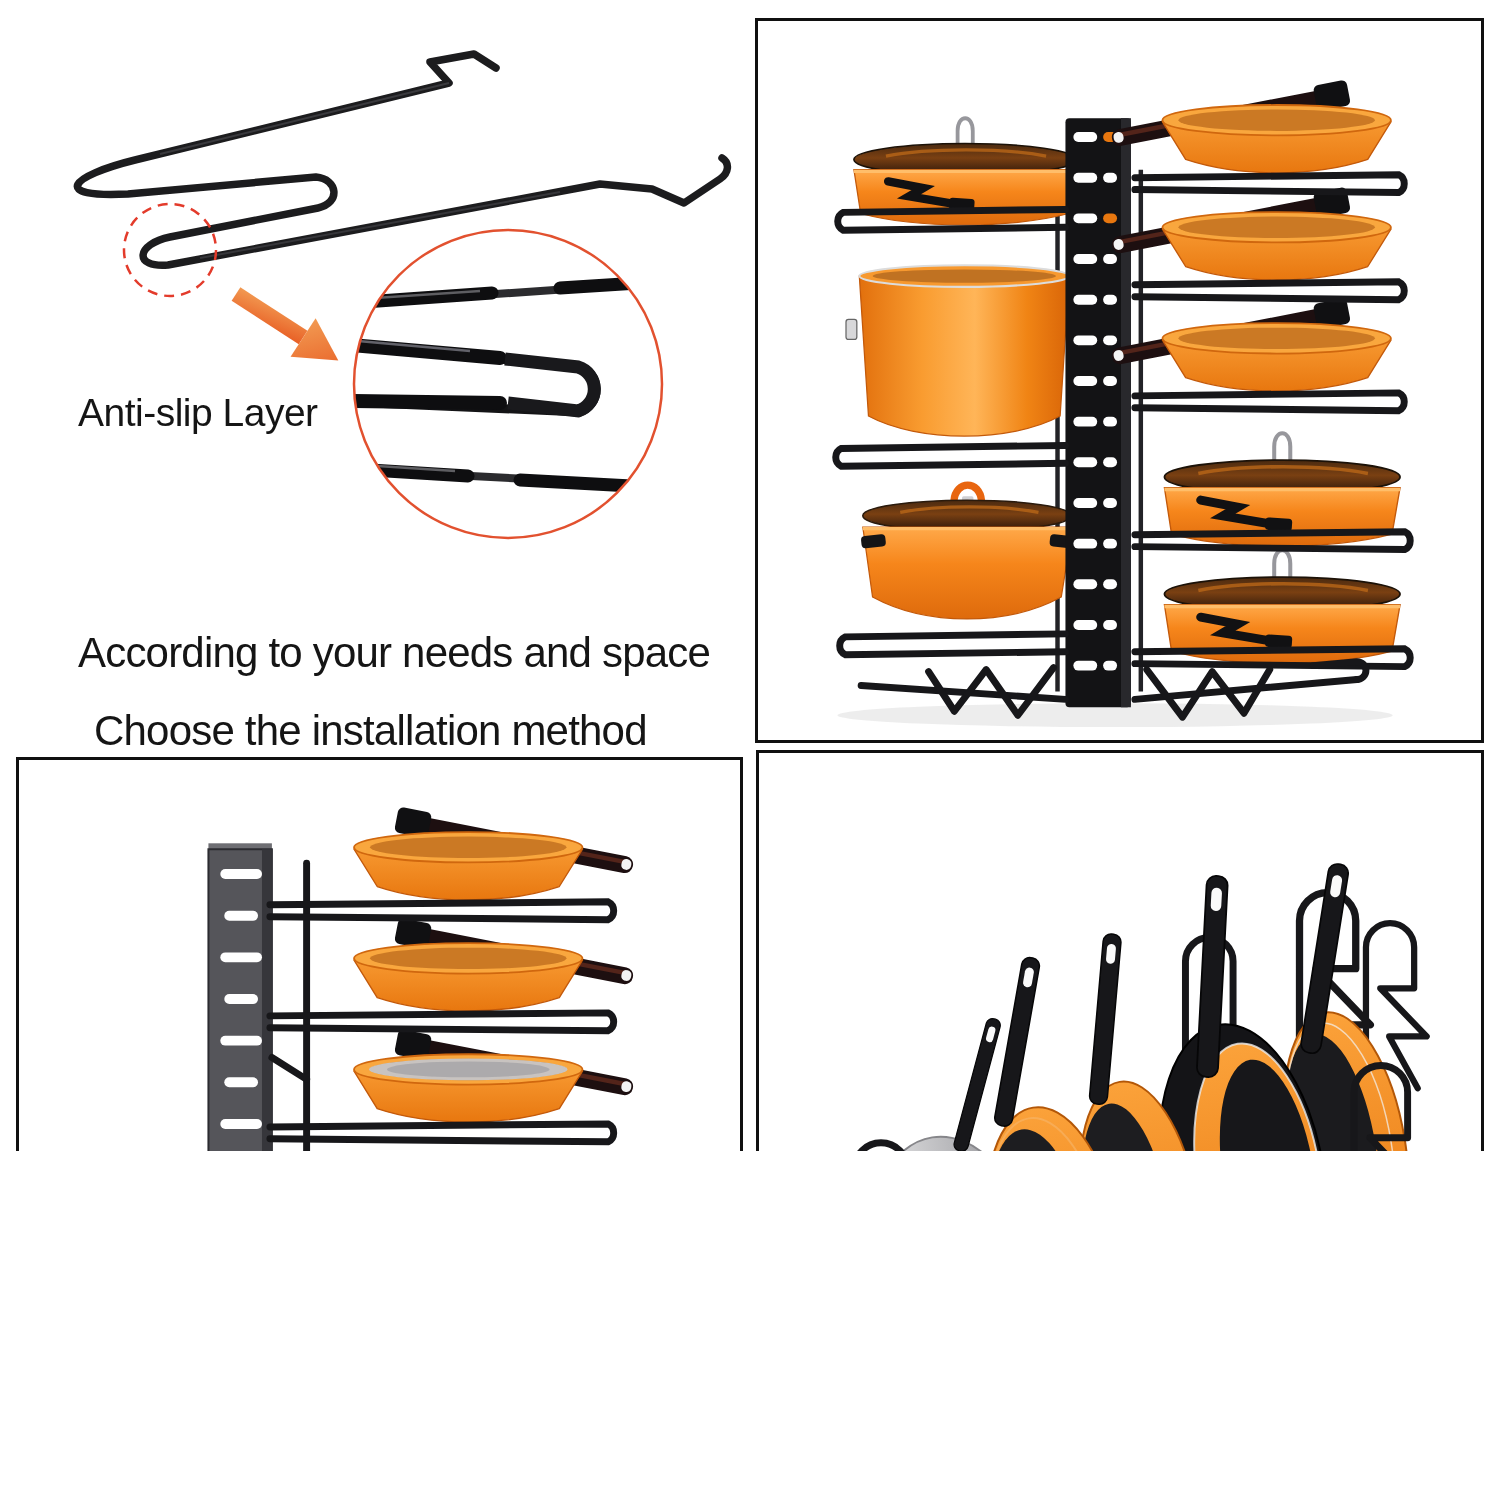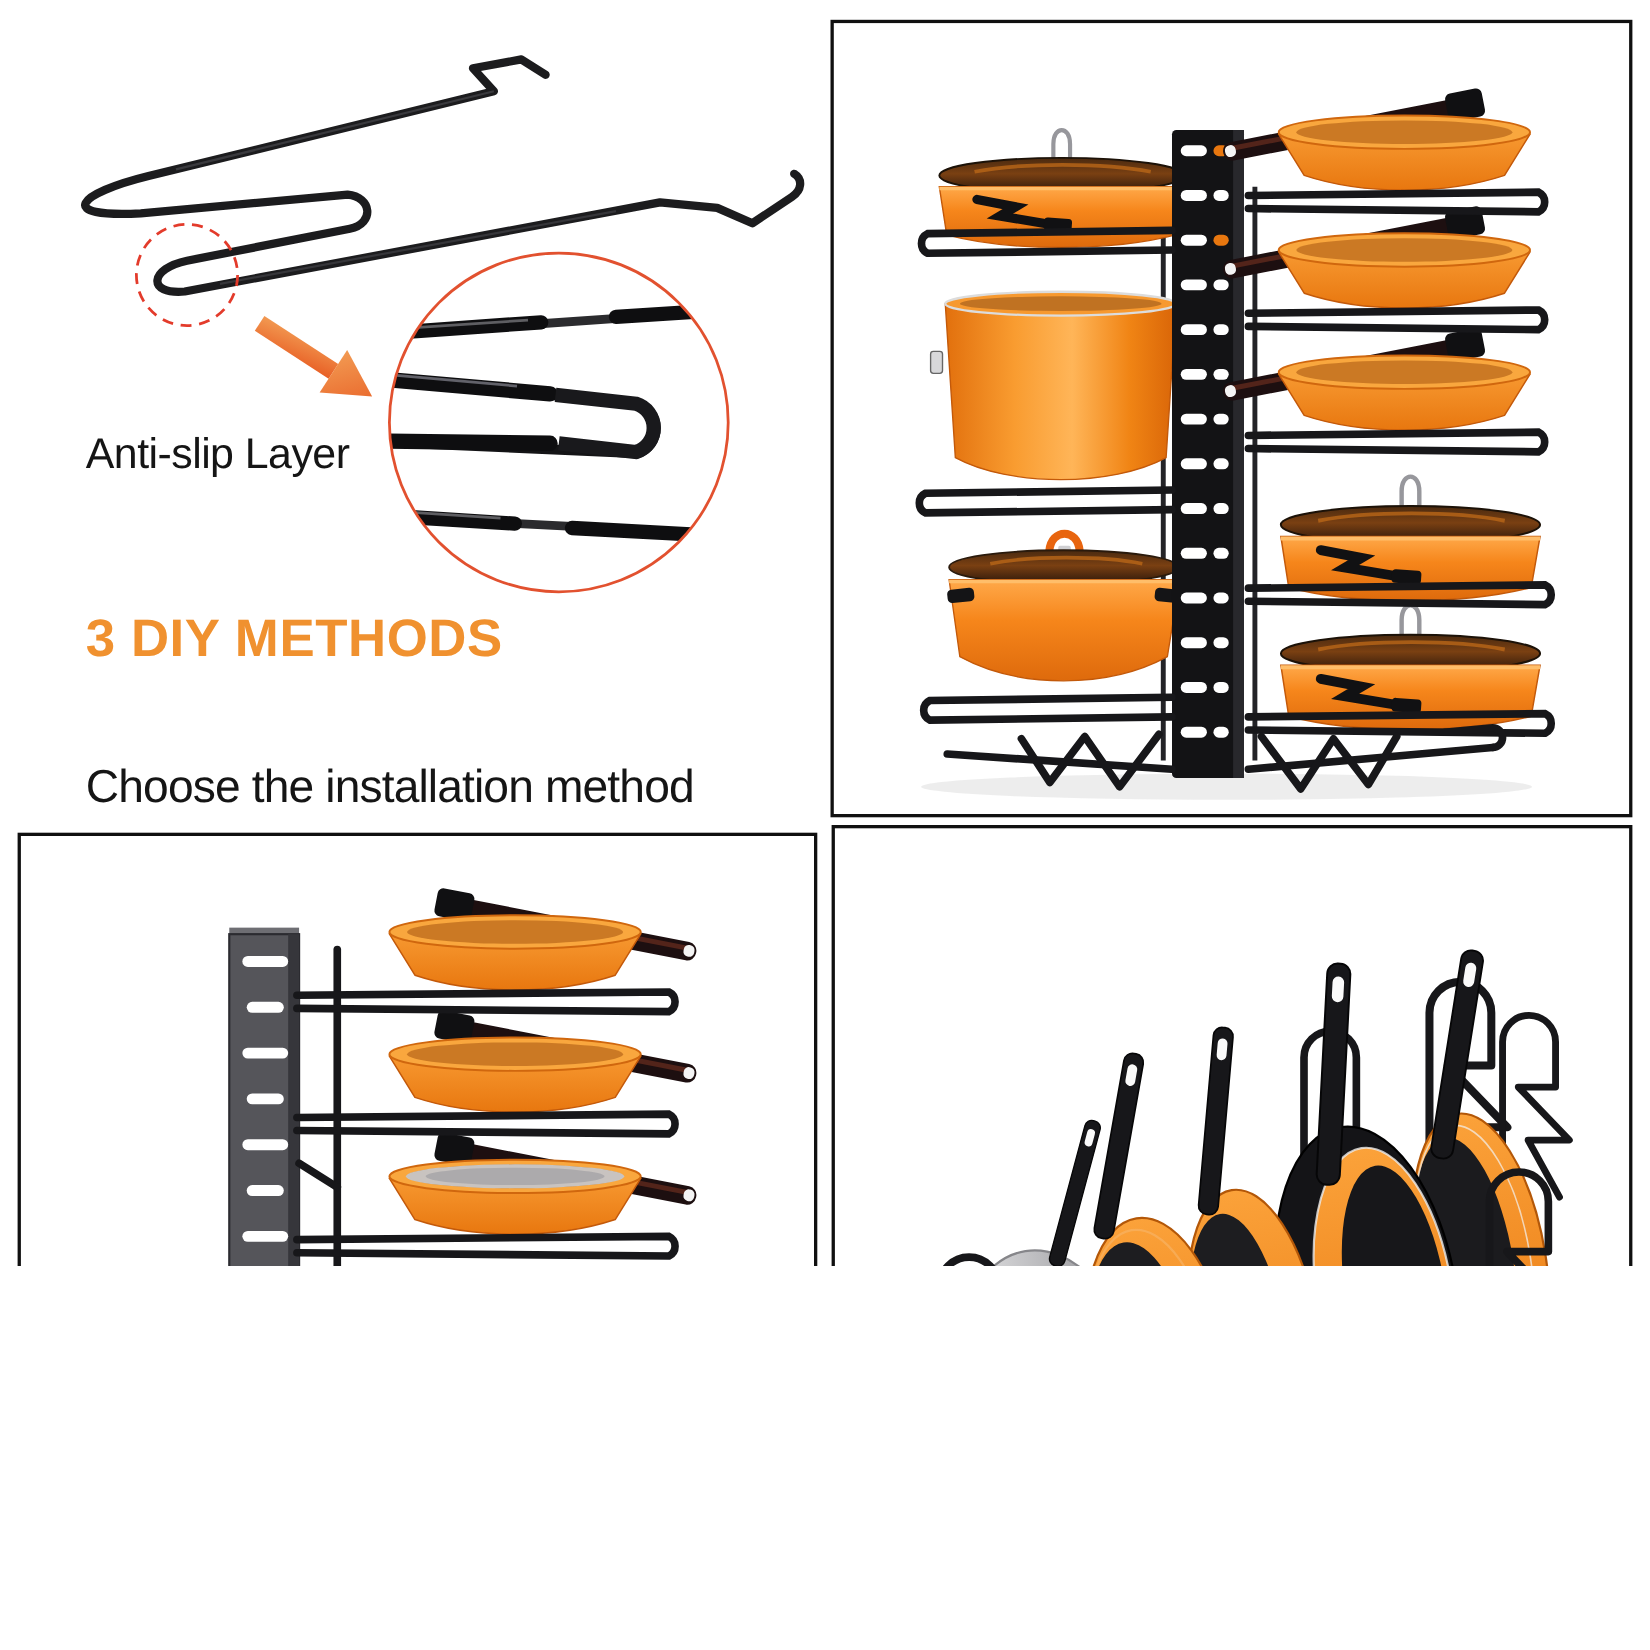--- a/index.html
+++ b/index.html
@@ -144,22 +144,22 @@
           <path d="M358,341 L470,351" stroke="#62626A" stroke-width="2.5" fill="none"></path>
           <path d="M354,470 L666,486" stroke="#2B2B2E" stroke-width="8" fill="none"></path>
           <path d="M354,469 L468,476" stroke="#0E0E10" stroke-width="13" fill="none" stroke-linecap="round"></path>
           <path d="M520,480 L650,487" stroke="#0E0E10" stroke-width="13" fill="none" stroke-linecap="round"></path>
           <path d="M362,465 L455,471" stroke="#5E5E62" stroke-width="2.5" fill="none"></path>
         </g>
         <circle cx="508" cy="384" r="154" fill="none" stroke="#E2512F" stroke-width="2.5"></circle>
       </g>
     </svg>
     <div class="tl-text label-anti">Anti-slip Layer</div>
-    <h2 class="tl-text heading" style="margin:0">3 DIY METHODS</h2>
-    <p class="tl-text body-line line2" style="margin:0">Choose the installation method</p>
+    <p class="tl-text body-line line1" style="margin:0">According to your needs and space</p>
+    <p class="tl-text body-line line2" style="margin:16px">Choose the installation method</p>
   </section>
 
   <section class="q q-tr photo-box">
     <svg viewBox="0 0 729 725">
       <ellipse cx="360" cy="700" rx="280" ry="12" fill="#D8D8D8" opacity="0.45"></ellipse>
       <path d="M302,150 V676" stroke="#232327" stroke-width="4.5"></path>
       <path d="M386,150 V676" stroke="#232327" stroke-width="4.5"></path>
 
       <g>
           <use href="#casserole" transform="translate(78,104) scale(0.85)"></use>

